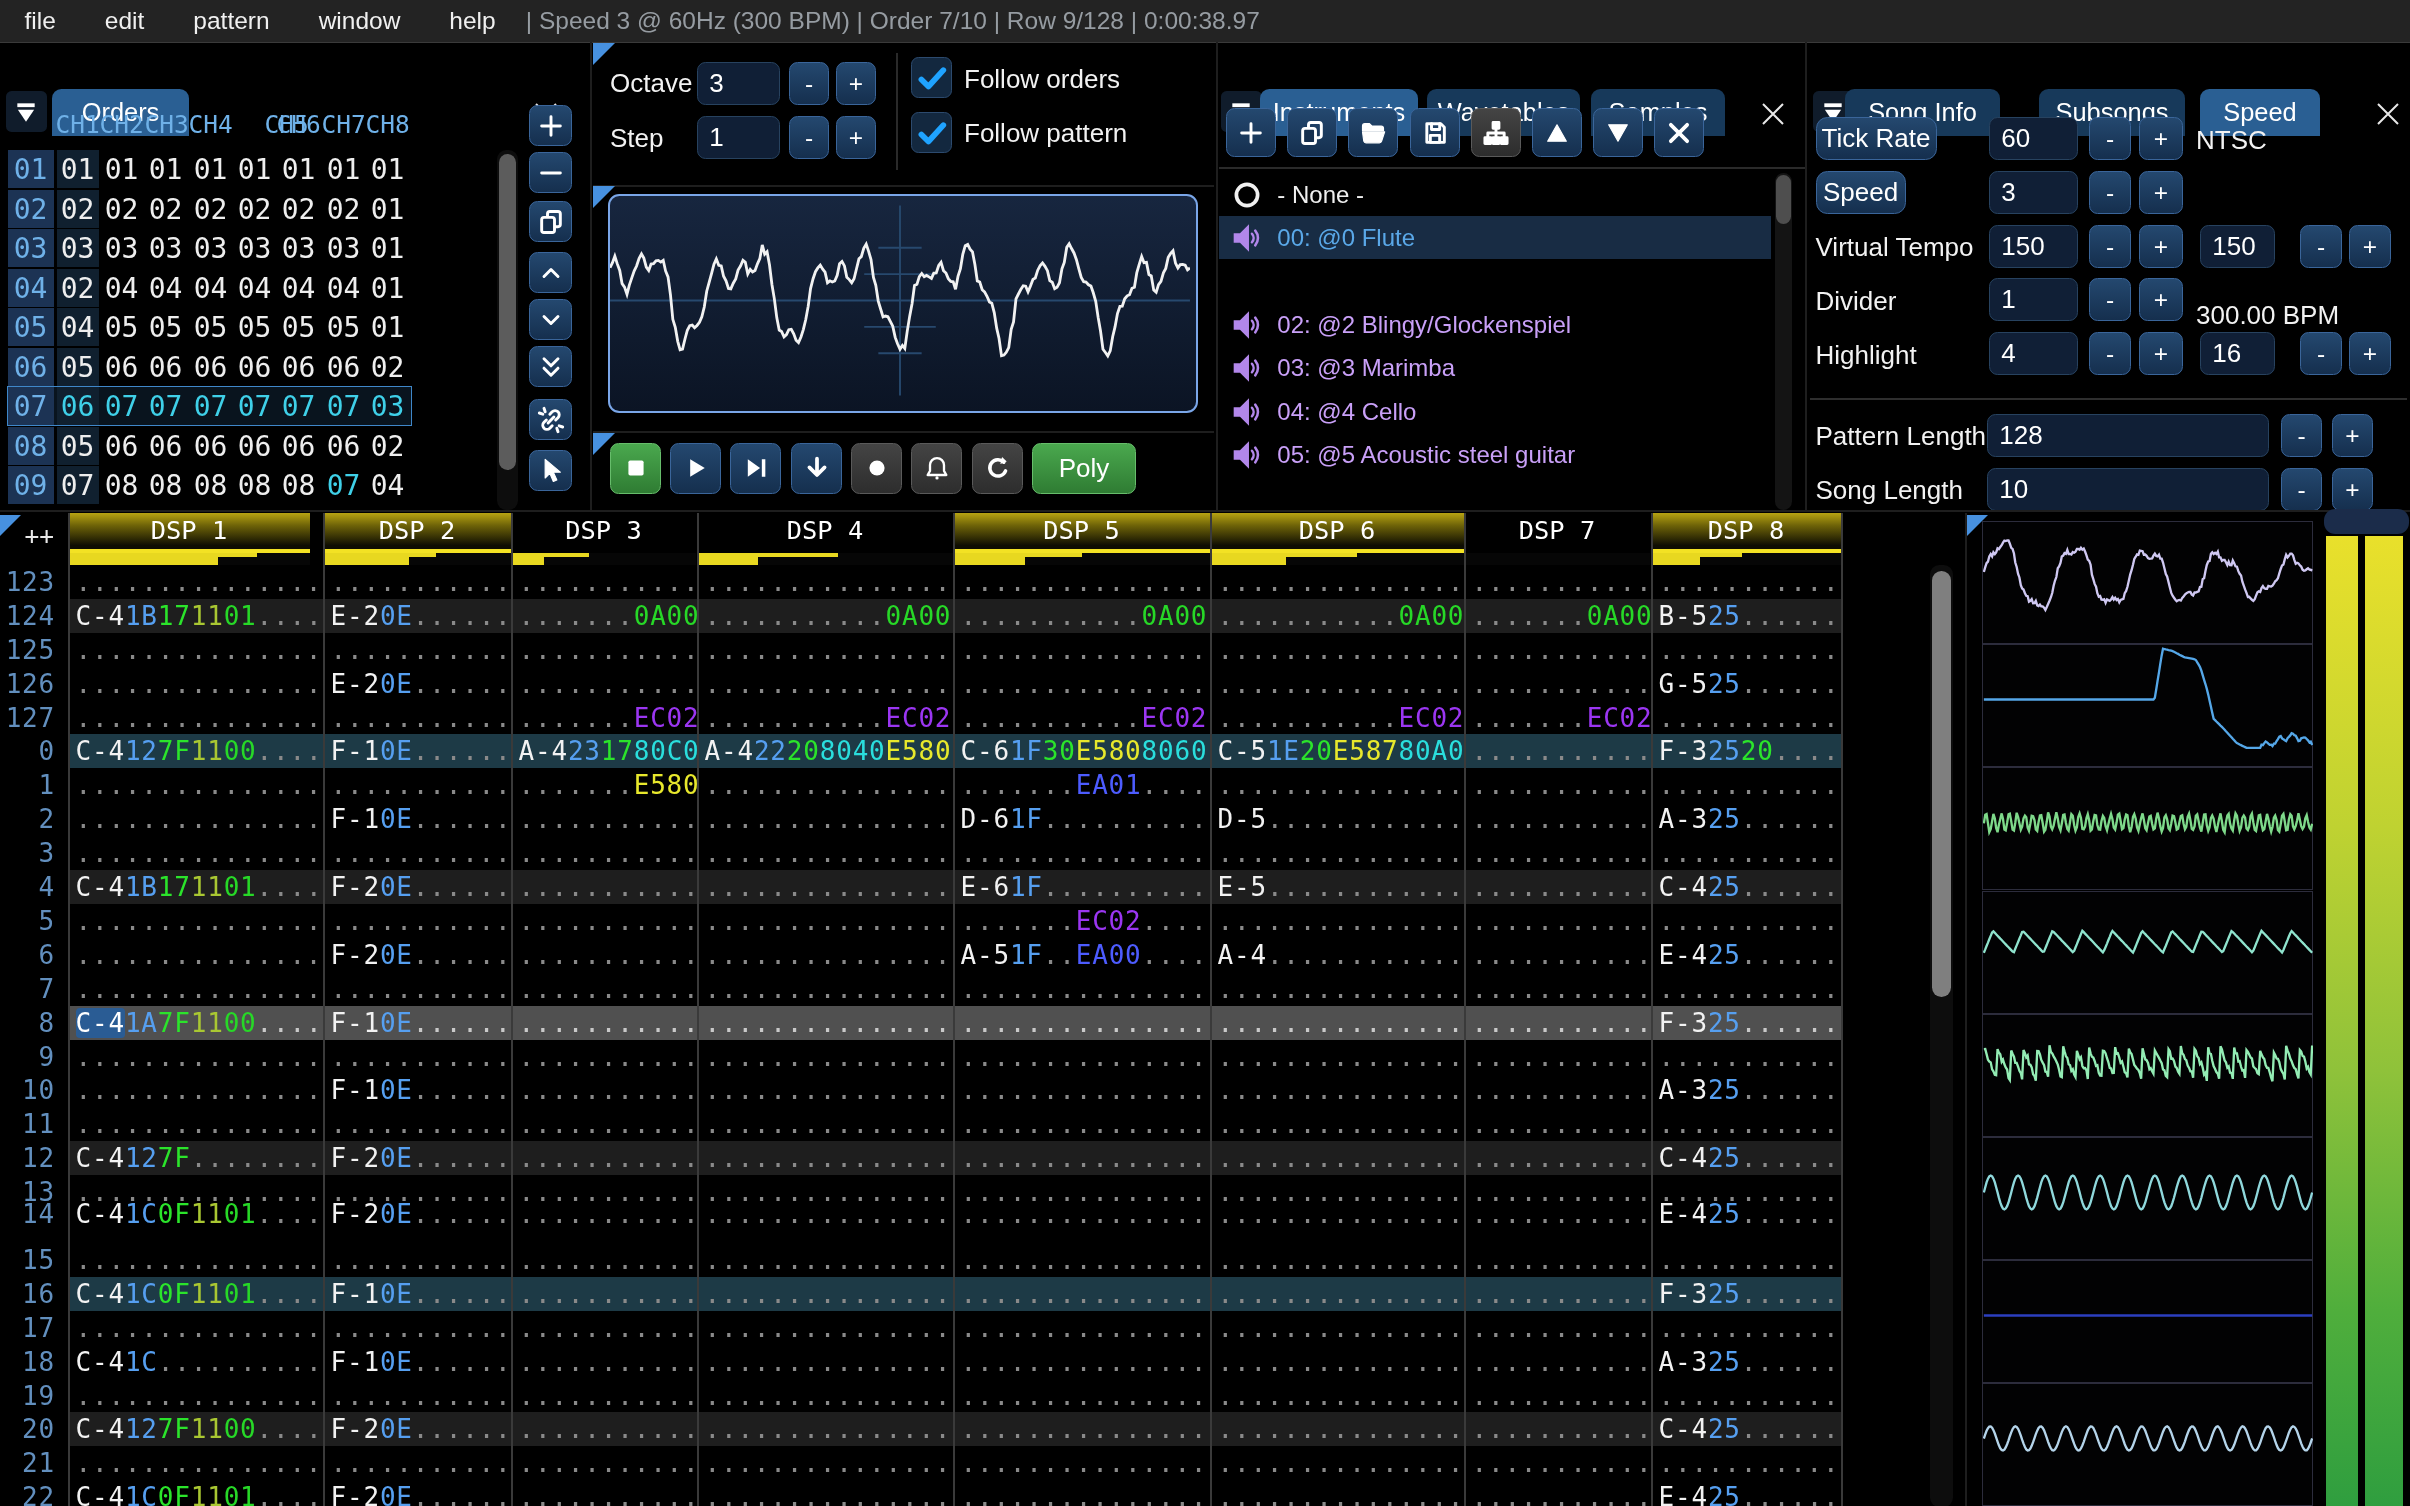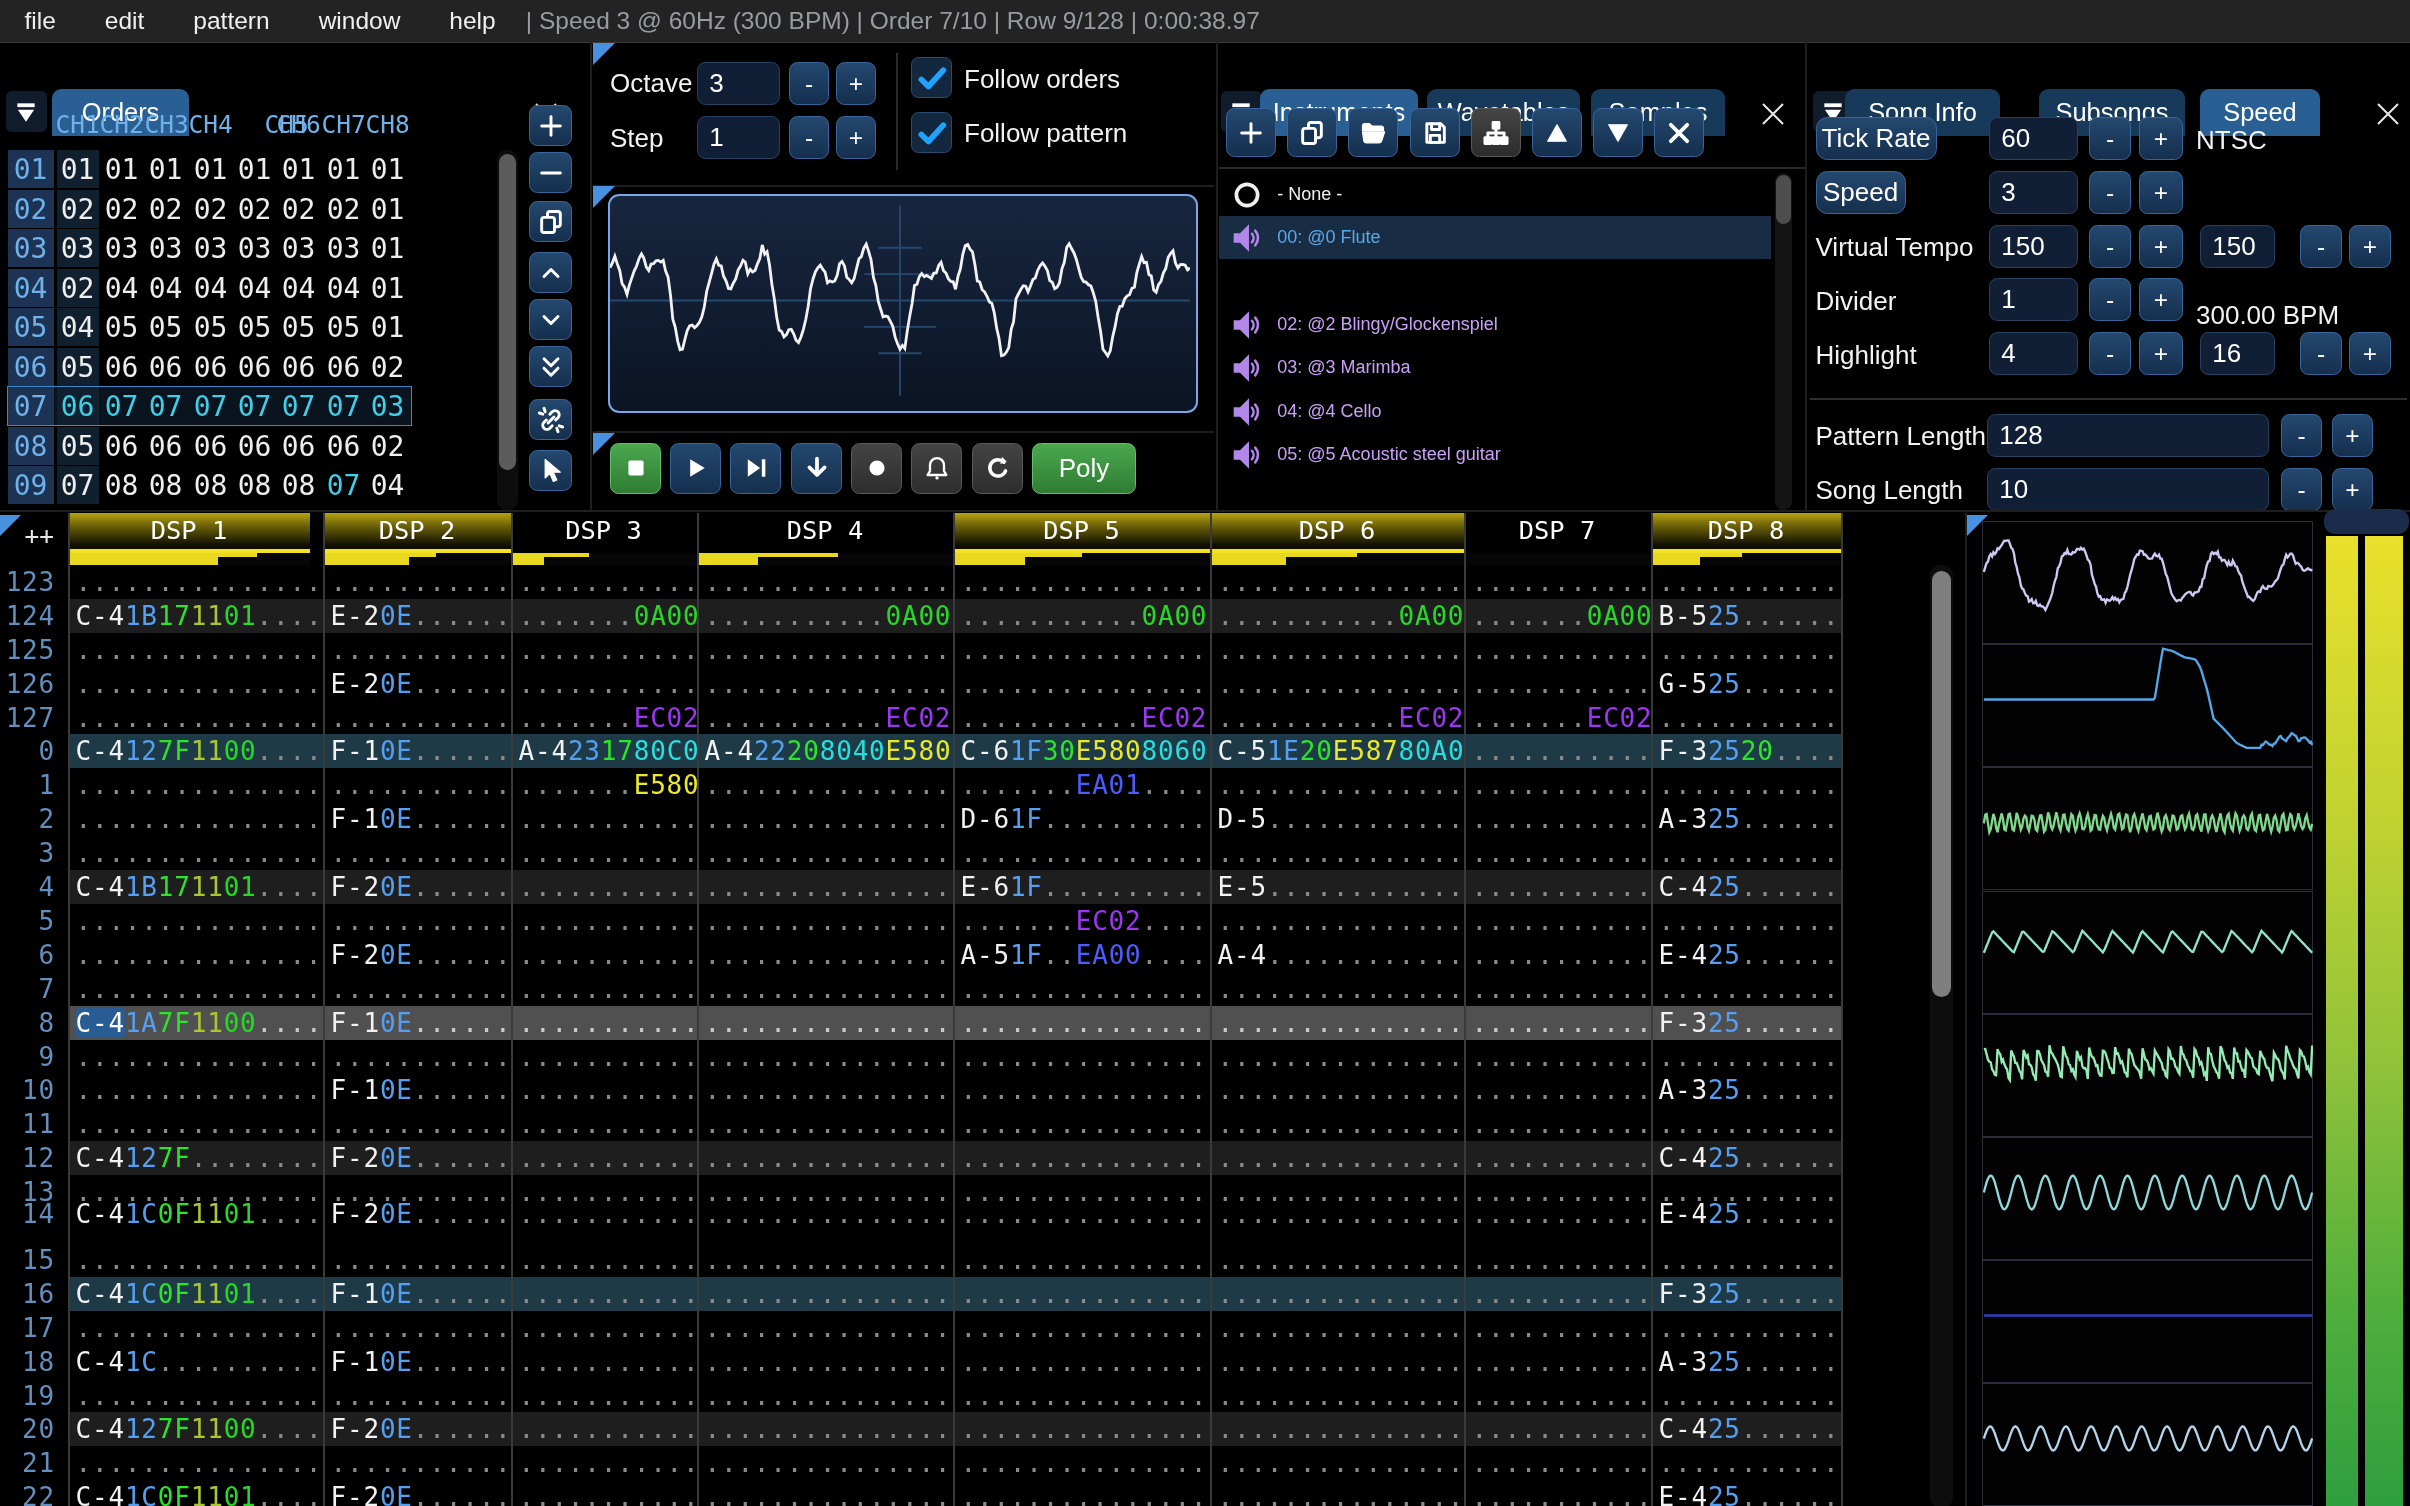--- a/index.html
+++ b/index.html
@@ -46,21 +46,21 @@
   .scroll-track{position:absolute;background:#0d0d0d;border-radius:9.4px;}
   .scroll-thumb{position:absolute;background:#5c5c5c;border-radius:9.4px;}
   
   .checkbox{position:absolute;width:41px;height:41px;background:#13283f;border:1.9px solid #2c4a6e;
         border-radius:7.5px;display:flex;align-items:center;justify-content:center;box-sizing:border-box;}
   
   #oscbox{position:absolute;left:608px;top:194px;width:586px;height:215px;border:2.8px solid #7aa6e8;
         border-radius:11.3px;background:linear-gradient(180deg,#17263f,#0b1424);overflow:hidden;}
   
   .inst-row{position:absolute;left:0;width:552px;height:43px;display:flex;align-items:center;}
-  .inst-row .iname{font-size:18px;color:#c9a0f8;text-align:center;}
+  .inst-row .iname{font-size:24px;color:#c9a0f8;text-align:center;}
   .inst-row.none .iname{color:#f0f0f0;}
   .inst-row.sel{background:#182c44;}
   .inst-row.sel .iname{color:#5aa8e8;}
   .inst-ic{width:34px;height:34px;margin:0 13px 0 11.3px;flex:0 0 auto;}
   
   #pattern{position:absolute;left:0;top:513px;width:1965px;height:993px;background:#000;overflow:hidden;}
   .phead{position:absolute;top:0;height:52px;box-sizing:border-box;}
   .phead .pname{position:absolute;left:0;right:0;top:1.9px;text-align:center;font-size:25.4px;color:#fff;
         font-family:"DejaVu Sans Mono",monospace;}
   .phead.on .nameband{position:absolute;left:0;right:0;top:0;height:36px;

